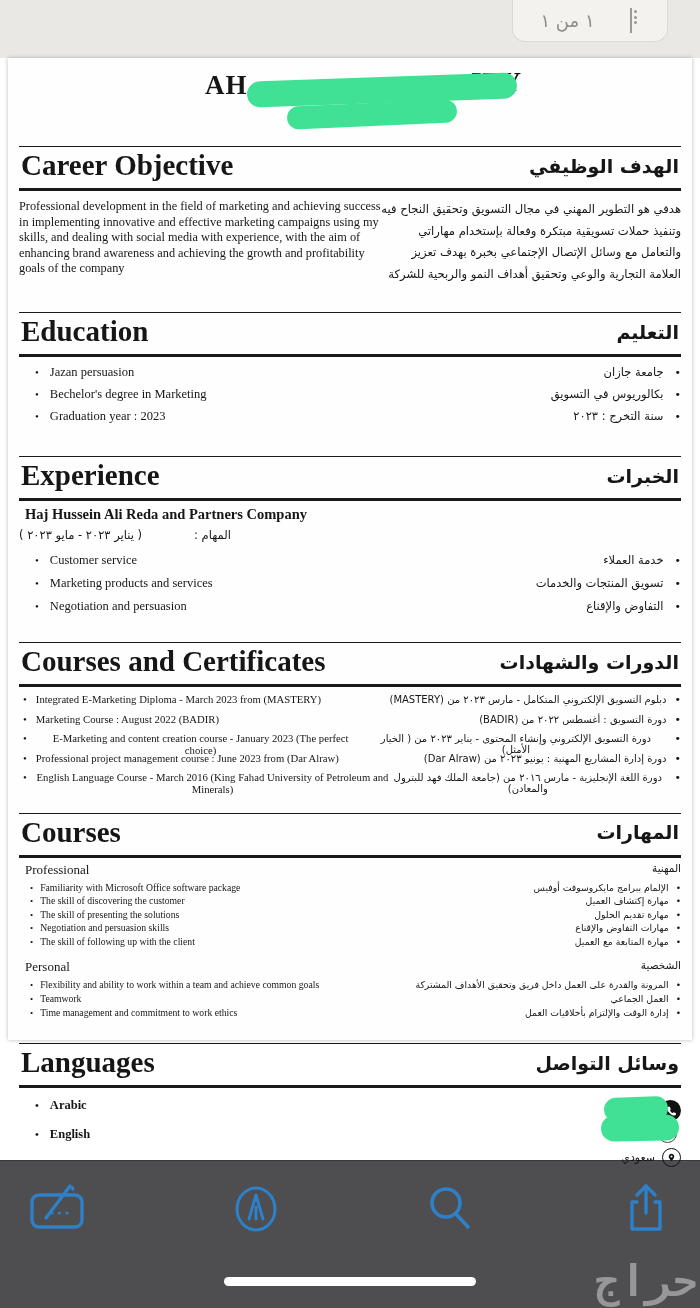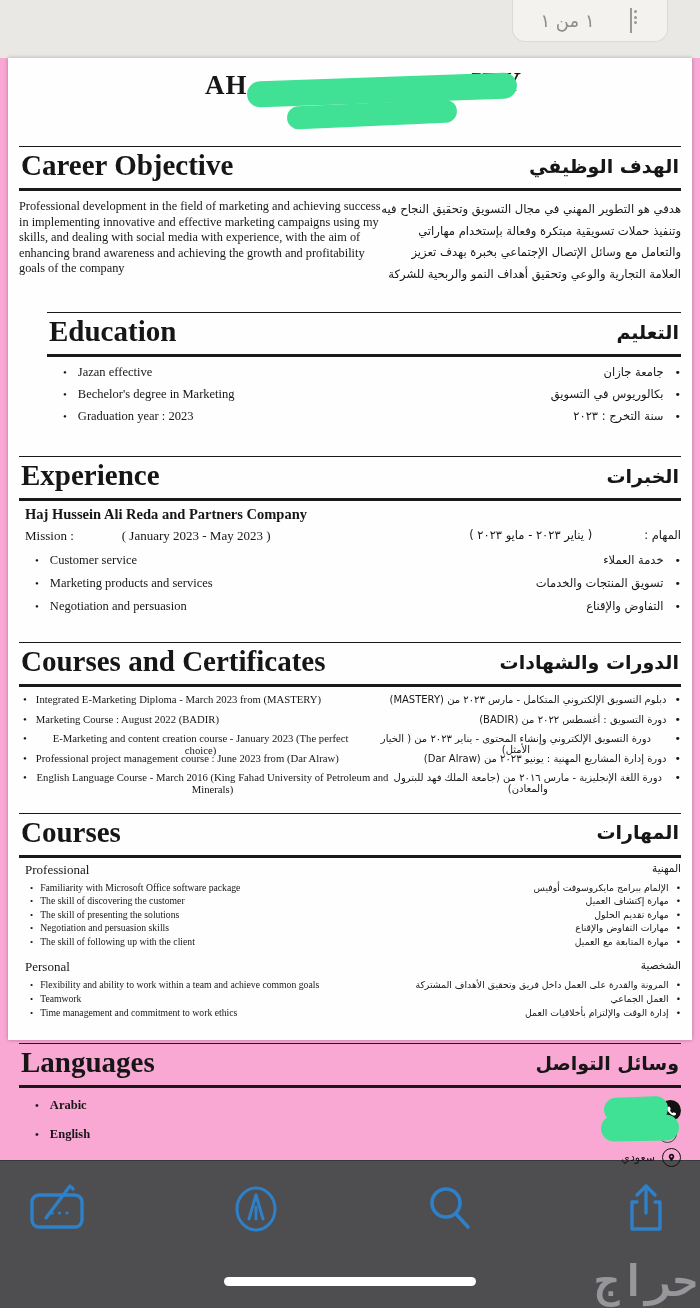--- a/index.html
+++ b/index.html
@@ -1,19 +1,19 @@
 <!DOCTYPE html>
 <html><head>
 <meta charset="utf-8">
 <style>
   * { margin:0; padding:0; box-sizing:border-box; }
   html,body { width:700px; height:1308px; }
   body { font-family:"Liberation Serif","DejaVu Serif",serif; background:#e9e8e5; position:relative; overflow:hidden; }
 
-  #screen { position:absolute; inset:0; width:700px; height:1300px; background:#f9a8d4; }
+  #screen { position:absolute; inset:0; width:700px; height:1300px; background:#ffffff; }
 
   
   .topbar { position:absolute; top:0; left:0; width:700px; height:58px; background:#e9e8e5; }
   .page-pill { position:absolute; top:0; right:32px; width:156px; height:42px;
     background:#f3f2ef; border:1px solid #dbdad7; border-top:none; border-radius:0 0 13px 13px;
     display:flex; align-items:center; justify-content:center; gap:14px; cursor:pointer; }
   .pill-text { font-family:"DejaVu Sans",sans-serif; color:#8e8d8b; font-size:18px; }
   .thumb-icon { position:relative; width:31px; height:25px; border:2.5px solid #99999
 7; border-radius:6px; }
   .thumb-icon { border-color:#999997; }
@@ -37,21 +37,21 @@
   .sec-head { display:flex; justify-content:space-between; align-items:center;
     border-top:1.5px solid #191919; border-bottom:3px solid #191919; padding:2px 2px 6px 2px; }
   .h-en { font-weight:bold; font-size:29px; }
   .h-ar { font-family:"DejaVu Sans",sans-serif; font-weight:bold; font-size:19px; }
 
   .sec-career { margin-top:12px; }
   .obj-body { display:flex; justify-content:space-between; margin-top:8px; }
   .obj-en { width:362px; font-size:12.3px; line-height:15.6px; text-align:left; }
   .obj-ar { width:300px; font-family:"DejaVu Sans",sans-serif; font-size:11.6px; line-height:21.5px; text-align:right; }
 
-  .sec-education { margin-top:27px;margin-left:28px; }
+  .sec-education { margin-top:27px; }
   .sec-experience { margin-top:25px; }
   .sec-courses { margin-top:20px;text-align:center; }
   .sec-skills { margin-top:22px; }
   .sec-languages { margin-top:23px; }
 
   .pairs { margin-top:8px; }
   .pair { display:flex; justify-content:space-between; align-items:baseline; }
   .b { display:flex; align-items:baseline; }
   .b .d { margin-right:11px; font-size:11px; }
   .b.ar { font-family:"DejaVu Sans",sans-serif; }
@@ -154,21 +154,21 @@
 
     <div class="sec sec-education">
       <div class="sec-head">
         <span class="h-en">Education</span>
         <span class="h-ar">التعليم</span>
       </div>
       <div class="pairs">
         <div class="pair edu-pair">
           <div class="b en">
               <span class="d">•</span>
-              <span>Jazan effective</span>
+              <span>Jazan persuasion</span>
             </div>
           <div class="b ar" dir="rtl">
               <span class="d">•</span>
               <span>جامعة جازان</span>
             </div>
         </div>
         <div class="pair edu-pair">
           <div class="b en">
               <span class="d">•</span>
               <span>Bechelor's degree in Marketing</span>
@@ -193,24 +193,20 @@
 
     <div class="sec sec-experience">
       <div class="sec-head">
         <span class="h-en">Experience</span>
         <span class="h-ar">الخبرات</span>
       </div>
       <div class="company-row">
         <span class="en">Haj Hussein Ali Reda and Partners Company</span>
       </div>
       <div class="mission-row">
-        <span class="mission-en">
-          <span>Mission :</span>
-          <span>( January 2023 -  May 2023 )</span>
-        </span>
         <span class="mission-ar">
           <span>المهام :</span>
           <span>( يناير ٢٠٢٣ - مايو ٢٠٢٣ )</span>
         </span>
       </div>
       <div class="pairs" style="margin-top:2px;">
         <div class="pair exp-pair">
           <div class="b en">
               <span class="d">•</span>
               <span>Customer service</span>

